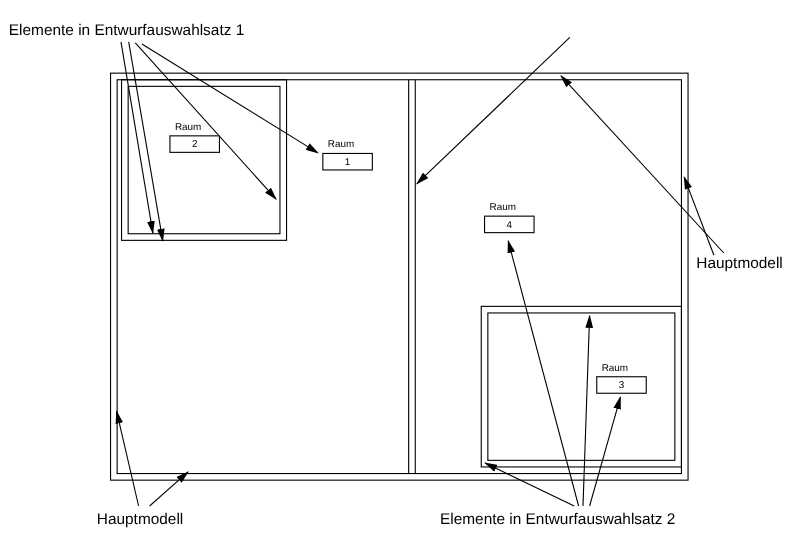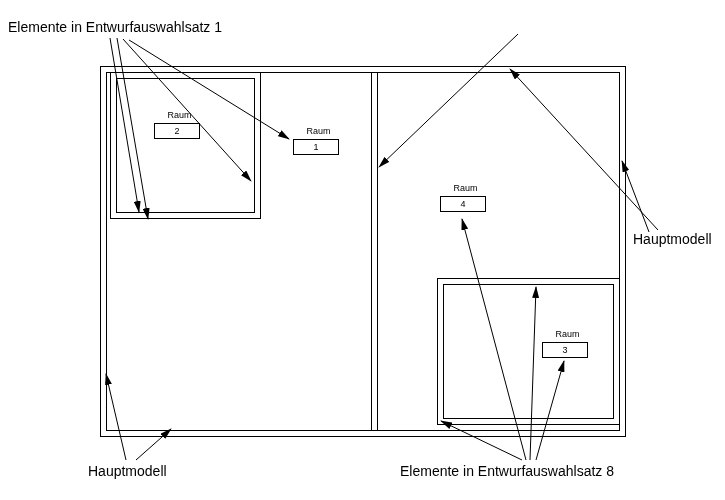--- a/index.html
+++ b/index.html
@@ -18,21 +18,20 @@
     white-space:nowrap;
   }
   .room-tag{
     position:absolute;
     font-size:9px;
     line-height:11px;
   }
   .room-tag-name{
     padding-left:5px;
     margin-bottom:2px;
-    text-align:center;
   }
   .room-tag-box{
     border:1px solid #000;
     width:44px;height:14px;
     line-height:14px;
     text-align:center;
     background:#fff;
   }
 </style>
 </head>
@@ -80,21 +79,21 @@
     </g>
   </svg>
 
   <div class="label" style="left:8px;top:19px;">Elemente in Entwurfauswahlsatz 1</div>
 
 
   <div class="label" style="left:633px;top:231px;">Hauptmodell</div>
 
   <div class="label" style="left:88px;top:463px;">Hauptmodell</div>
 
-  <div class="label" style="left:400px;top:463px;">Elemente in Entwurfauswahlsatz 8</div>
+  <div class="label" style="left:400px;top:463px;">Elemente in Entwurfauswahlsatz 2</div>
 
   <div class="room-tag" style="left:154px;top:110px;">
     <div class="room-tag-name">Raum</div>
     <div class="room-tag-box">2</div>
   </div>
 
   <div class="room-tag" style="left:293px;top:126px;">
     <div class="room-tag-name">Raum</div>
     <div class="room-tag-box">1</div>
   </div>

